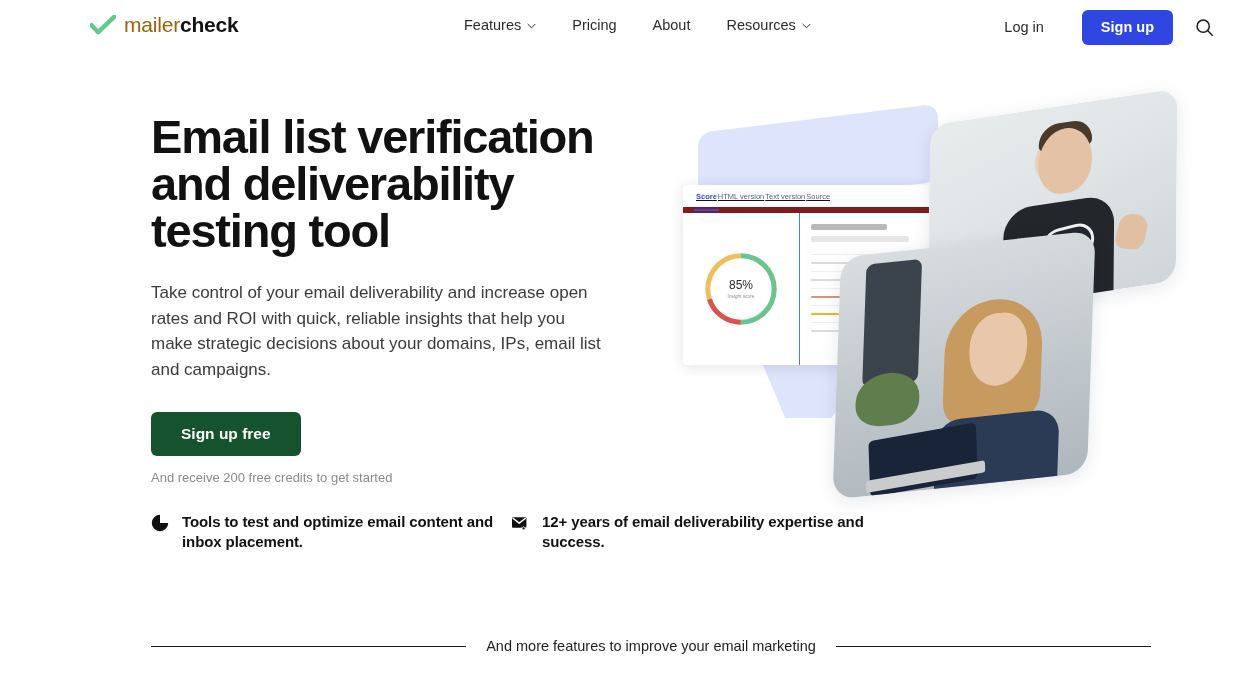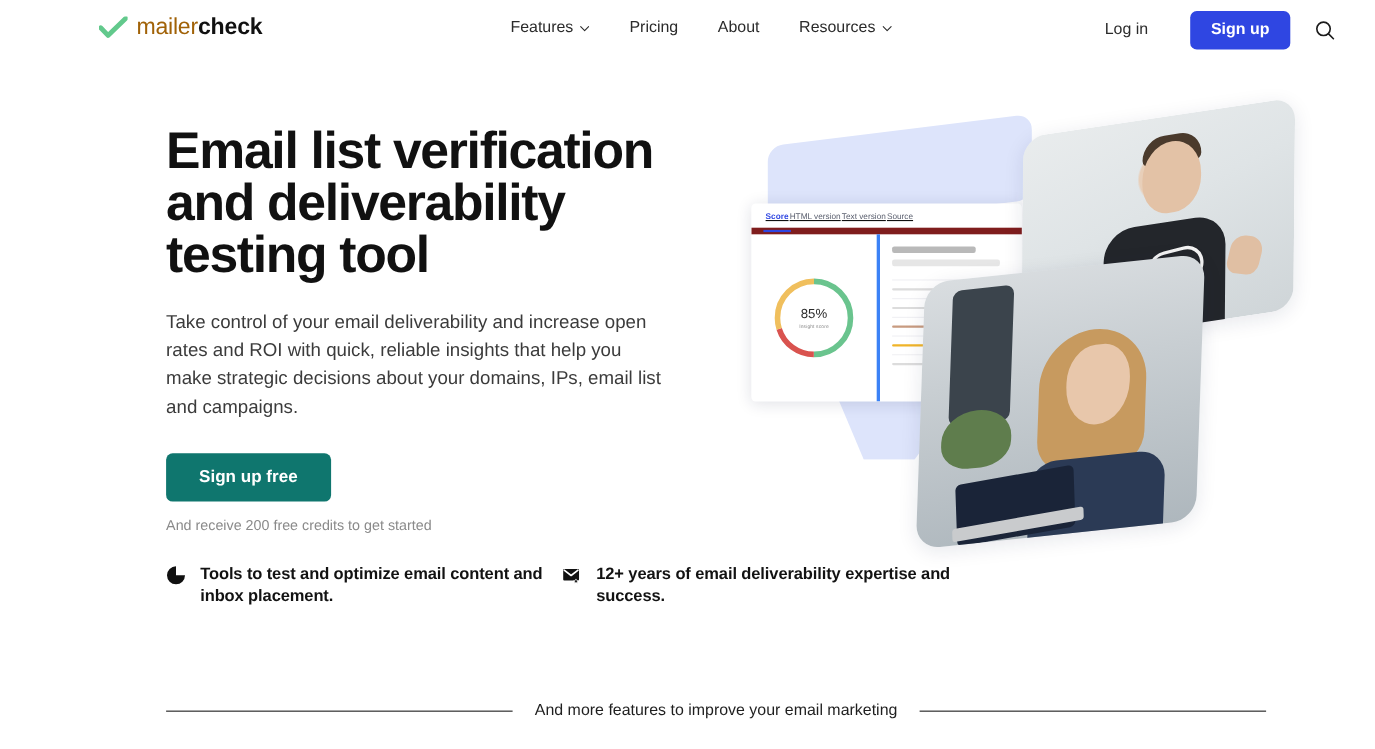--- a/index.html
+++ b/index.html
@@ -77,21 +77,21 @@
   }
   h1.hero-title span { display: block; }
 
   p.hero-sub {
     font-size: 17px; line-height: 25.5px; color: #3b3b3b;
     width: 455px; margin: 0 0 30px 0; font-weight: 400;
   }
 
   .cta-btn {
     display: inline-block;
-    background: #0f766e; color: #fff;
+    background: #14532d; color: #fff;
     font-size: 15.5px; font-weight: 700;
     border: none; border-radius: 6px;
     padding: 14px 30px; cursor: pointer;
     font-family: inherit; line-height: 1;
   }
   .cta-note {
     margin-top: 14px; font-size: 13px; color: #8a8a8a; font-weight: 400;
   }
 
   
@@ -158,21 +158,21 @@
     line-height: 27px; position: relative; white-space: nowrap;
   }
   .card-tab.active { color: #2f46e2; font-weight: 700; }
   .card-tab.active::after {
     content: ""; position: absolute; left: -2px; right: -2px; bottom: -1px;
     height: 2px; background: #2f46e2;
   }
 
   .card-body { display: flex; height: 152px; }
   .card-left {
-    width: 117px; border-right: 3px solid #3b82f6;
+    width: 117px; border-right: 1px solid #3b82f6;
     display: flex; align-items: center; justify-content: center; text-decoration: underline;
   }
   .donut-wrap { position: relative; width: 82px; height: 82px; }
   .donut-center {
     position: absolute; inset: 0; display: flex;
     flex-direction: column; align-items: center; justify-content: center;
   }
   .donut-value { font-size: 12px; font-weight: 400; color: #2a2a2a; line-height: 1; }
   .donut-label { font-size: 4.5px; color: #8b8b8b; margin-top: 3px; letter-spacing: .1px; }
 

